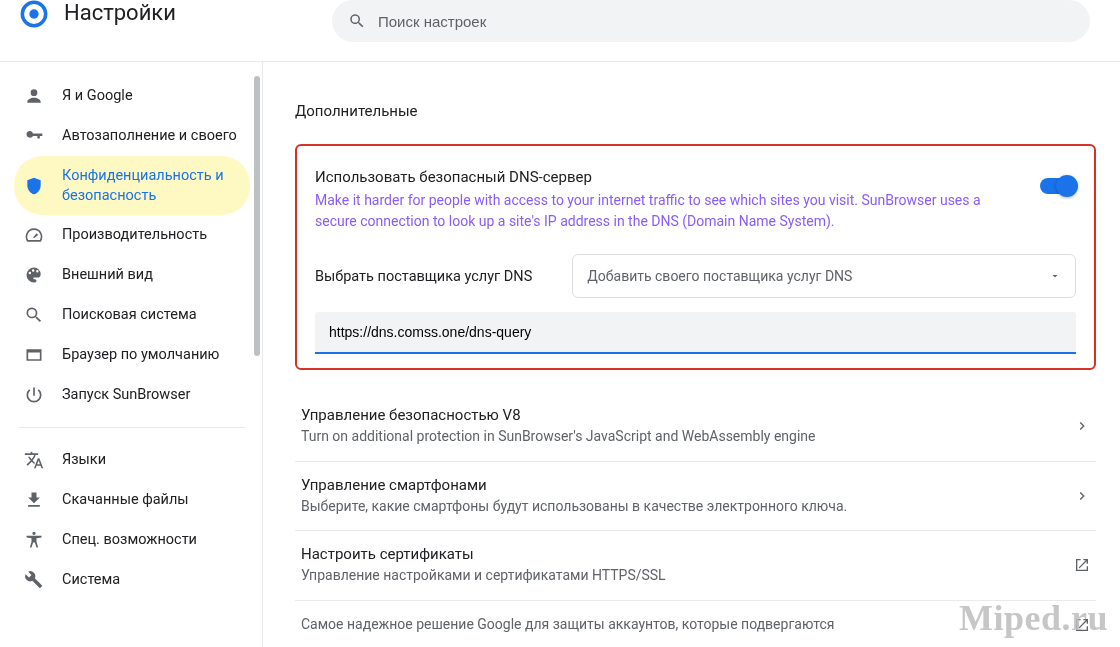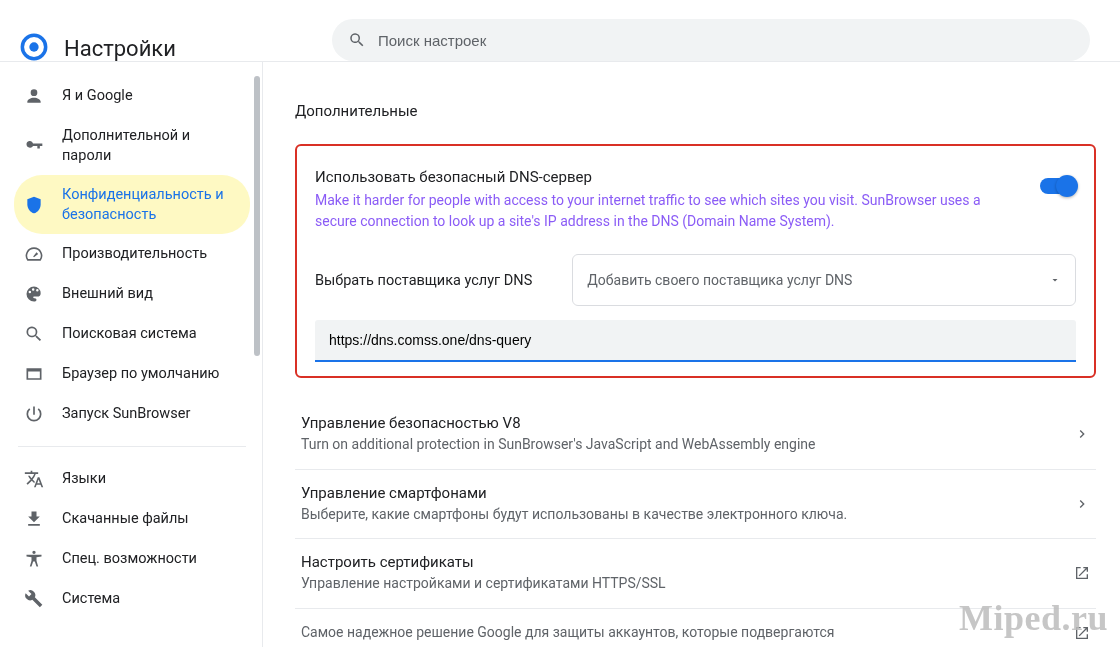--- a/index.html
+++ b/index.html
@@ -1,17 +1,17 @@
 <!DOCTYPE html>
 <html><head>
 <meta charset="utf-8">
 <style>
 * { box-sizing: border-box; margin: 0; padding: 0; }
 body { font-family: "Segoe UI", Roboto, Arial, sans-serif; font-size: 14px; color: #202124; background: #fff; width: 1120px; height: 647px; overflow: hidden; position: relative; }
-.header { display: flex; align-items: flex-end; height: 62px; padding: 0 20px; border-bottom: 1px solid #e8eaed; gap: 16px; }
+.header { display: flex; align-items: flex-start; height: 62px; padding: 0 20px; border-bottom: 1px solid #e8eaed; gap: 16px; }
 .logo { width: 28px; height: 28px; display: flex; align-items: center; justify-content: center; }
 .title { font-size: 22px; font-weight: 400; flex: 0 0 auto; margin-right: 140px; }
 .search-wrap { flex: 1; position: relative; margin-right: 10px; }
 .search-input { width: 100%; height: 42px; border: none; border-radius: 60px; background: #f1f3f4; padding: 0 18px 0 46px; font-size: 15px; color: #5f6368; outline: none; }
 .search-input::placeholder { color: #5f6368; }
 .search-icon { position: absolute; left: 16px; top: 50%; transform: translateY(-50%); width: 18px; height: 18px; fill: #5f6368; }
 .body { display: flex; height: calc(647px - 62px); }
 .sidebar { width: 262px; padding: 14px 12px 6px 14px; overflow-y: auto; position: relative; }
 .sidebar-scrollbar { position: absolute; right: 2px; top: 14px; width: 6px; height: 280px; background: #bdc1c6; border-radius: 3px; }
 .nav-item { display: flex; align-items: center; gap: 18px; padding: 10px 10px; border-radius: 28px; cursor: pointer; font-size: 14.5px; color: #202124; line-height: 1.35; }
@@ -23,21 +23,21 @@
 .section-title { font-size: 15px; color: #202124; margin-bottom: 24px; }
 .highlight-box { border: 2.5px solid #d93025; border-radius: 6px; padding: 16px 18px 14px 18px; margin-bottom: 22px; }
 .setting-row { display: flex; align-items: flex-start; gap: 18px; }
 .setting-text { flex: 1; }
 .setting-label { font-size: 15px; margin-bottom: 4px; margin-top: 6px; }
 .setting-desc { font-size: 14px; color: #8b5cf6; line-height: 1.5; }
 .toggle { width: 36px; height: 16px; background: #1a73e8; border-radius: 10px; position: relative; flex-shrink: 0; margin-top: 16px; cursor: pointer; }
 .toggle::after { content: ""; position: absolute; right: -2px; top: -3px; width: 22px; height: 22px; background: #1a73e8; border-radius: 50%; box-shadow: 0 1px 3px rgba(0,0,0,.3); }
 .provider-row { display: flex; align-items: center; gap: 40px; margin: 22px 0 14px; }
 .provider-label { font-size: 14.5px; flex-shrink: 0; }
-.select-box { flex: 1; border: 1px solid #dadce0; border-radius: 6px; height: 52px; display: flex; align-items: center; padding: 0 14px; justify-content: space-between; cursor: pointer; font-size: 14px; color: #5f6368; }
+.select-box { flex: 1; border: 1px solid #dadce0; border-radius: 6px; height: 44px; display: flex; align-items: center; padding: 0 14px; justify-content: space-between; cursor: pointer; font-size: 14px; color: #5f6368; }
 .dns-url-input { width: 100%; background: #f1f3f4; border: none; border-bottom: 2px solid #1a73e8; padding: 12px 14px; font-size: 14px; color: #000000; outline: none; border-radius: 3px 3px 0 0; }
 .link-row { display: flex; justify-content: space-between; align-items: center; padding: 14px 6px; border-bottom: 1px solid #e8eaed; cursor: pointer; }
 .link-row:last-child { border: none; }
 .link-text .link-title { font-size: 15px; margin-bottom: 3px; }
 .link-text .link-desc { font-size: 14px; color: #5f6368; line-height: 1.4; }
 .arrow-icon, .ext-icon { width: 16px; height: 16px; fill: #5f6368; flex-shrink: 0; }
 .watermark { position: absolute; right: 12px; bottom: 8px; font-family: Georgia, "Times New Roman", serif; font-weight: 700; font-size: 36px; color: #bdbdbd; opacity: .85; letter-spacing: .5px; pointer-events: none; }
 .icon svg { width: 100%; height: 100%; display: block; }
 </style>
 </head>
@@ -68,21 +68,21 @@
           </svg>
         </span>
       <span>Я и Google</span>
     </div>
     <div class="nav-item">
       <span class="icon">
           <svg viewBox="0 0 24 24">
             <path d="M7 14a4 4 0 1 1 3.87-5H22v3h-3v3h-3v-3h-5.13A4 4 0 0 1 7 14z"></path>
           </svg>
         </span>
-      <span>Дополнительной и пароли</span>
+      <span>Автозаполнение и своего</span>
     </div>
     <div class="nav-item active">
       <span class="icon">
           <svg viewBox="0 0 24 24">
             <path d="M12 2 4 5v6c0 5 3.4 9.7 8 11 4.6-1.3 8-6 8-11V5l-8-3z"></path>
           </svg>
         </span>
       <span>Конфиденциальность и безопасность</span>
     </div>
     <div class="nav-item">

